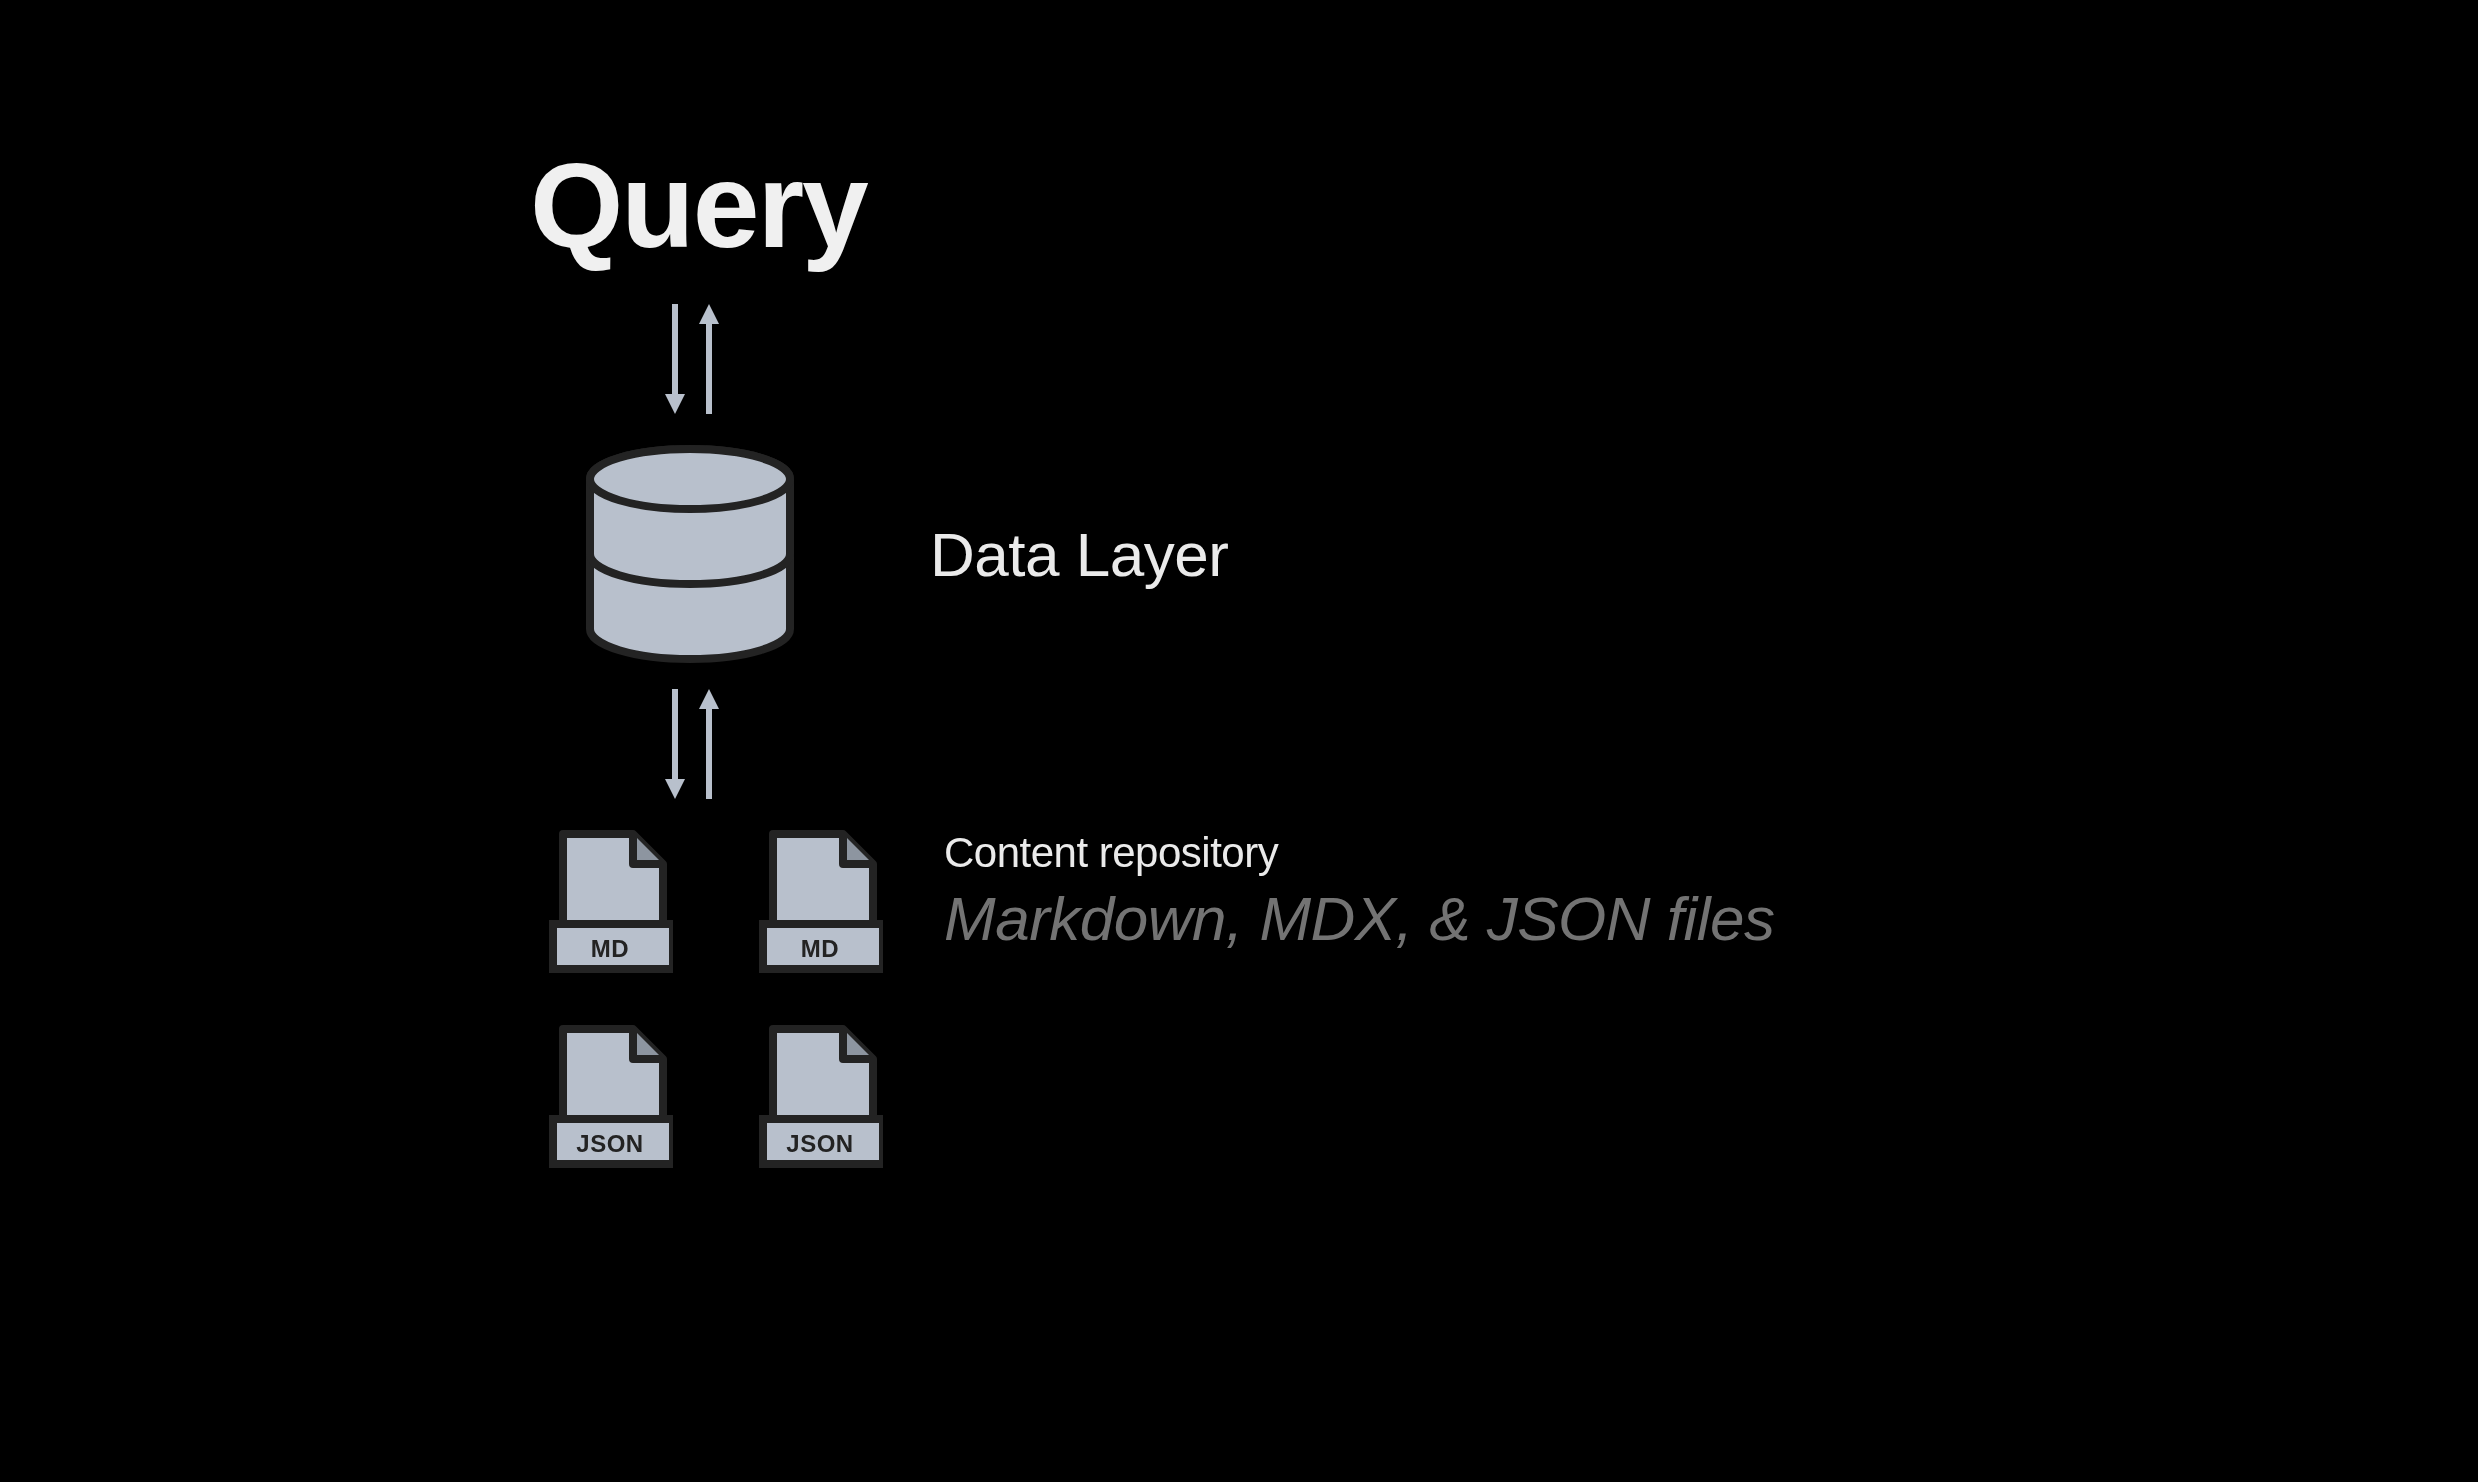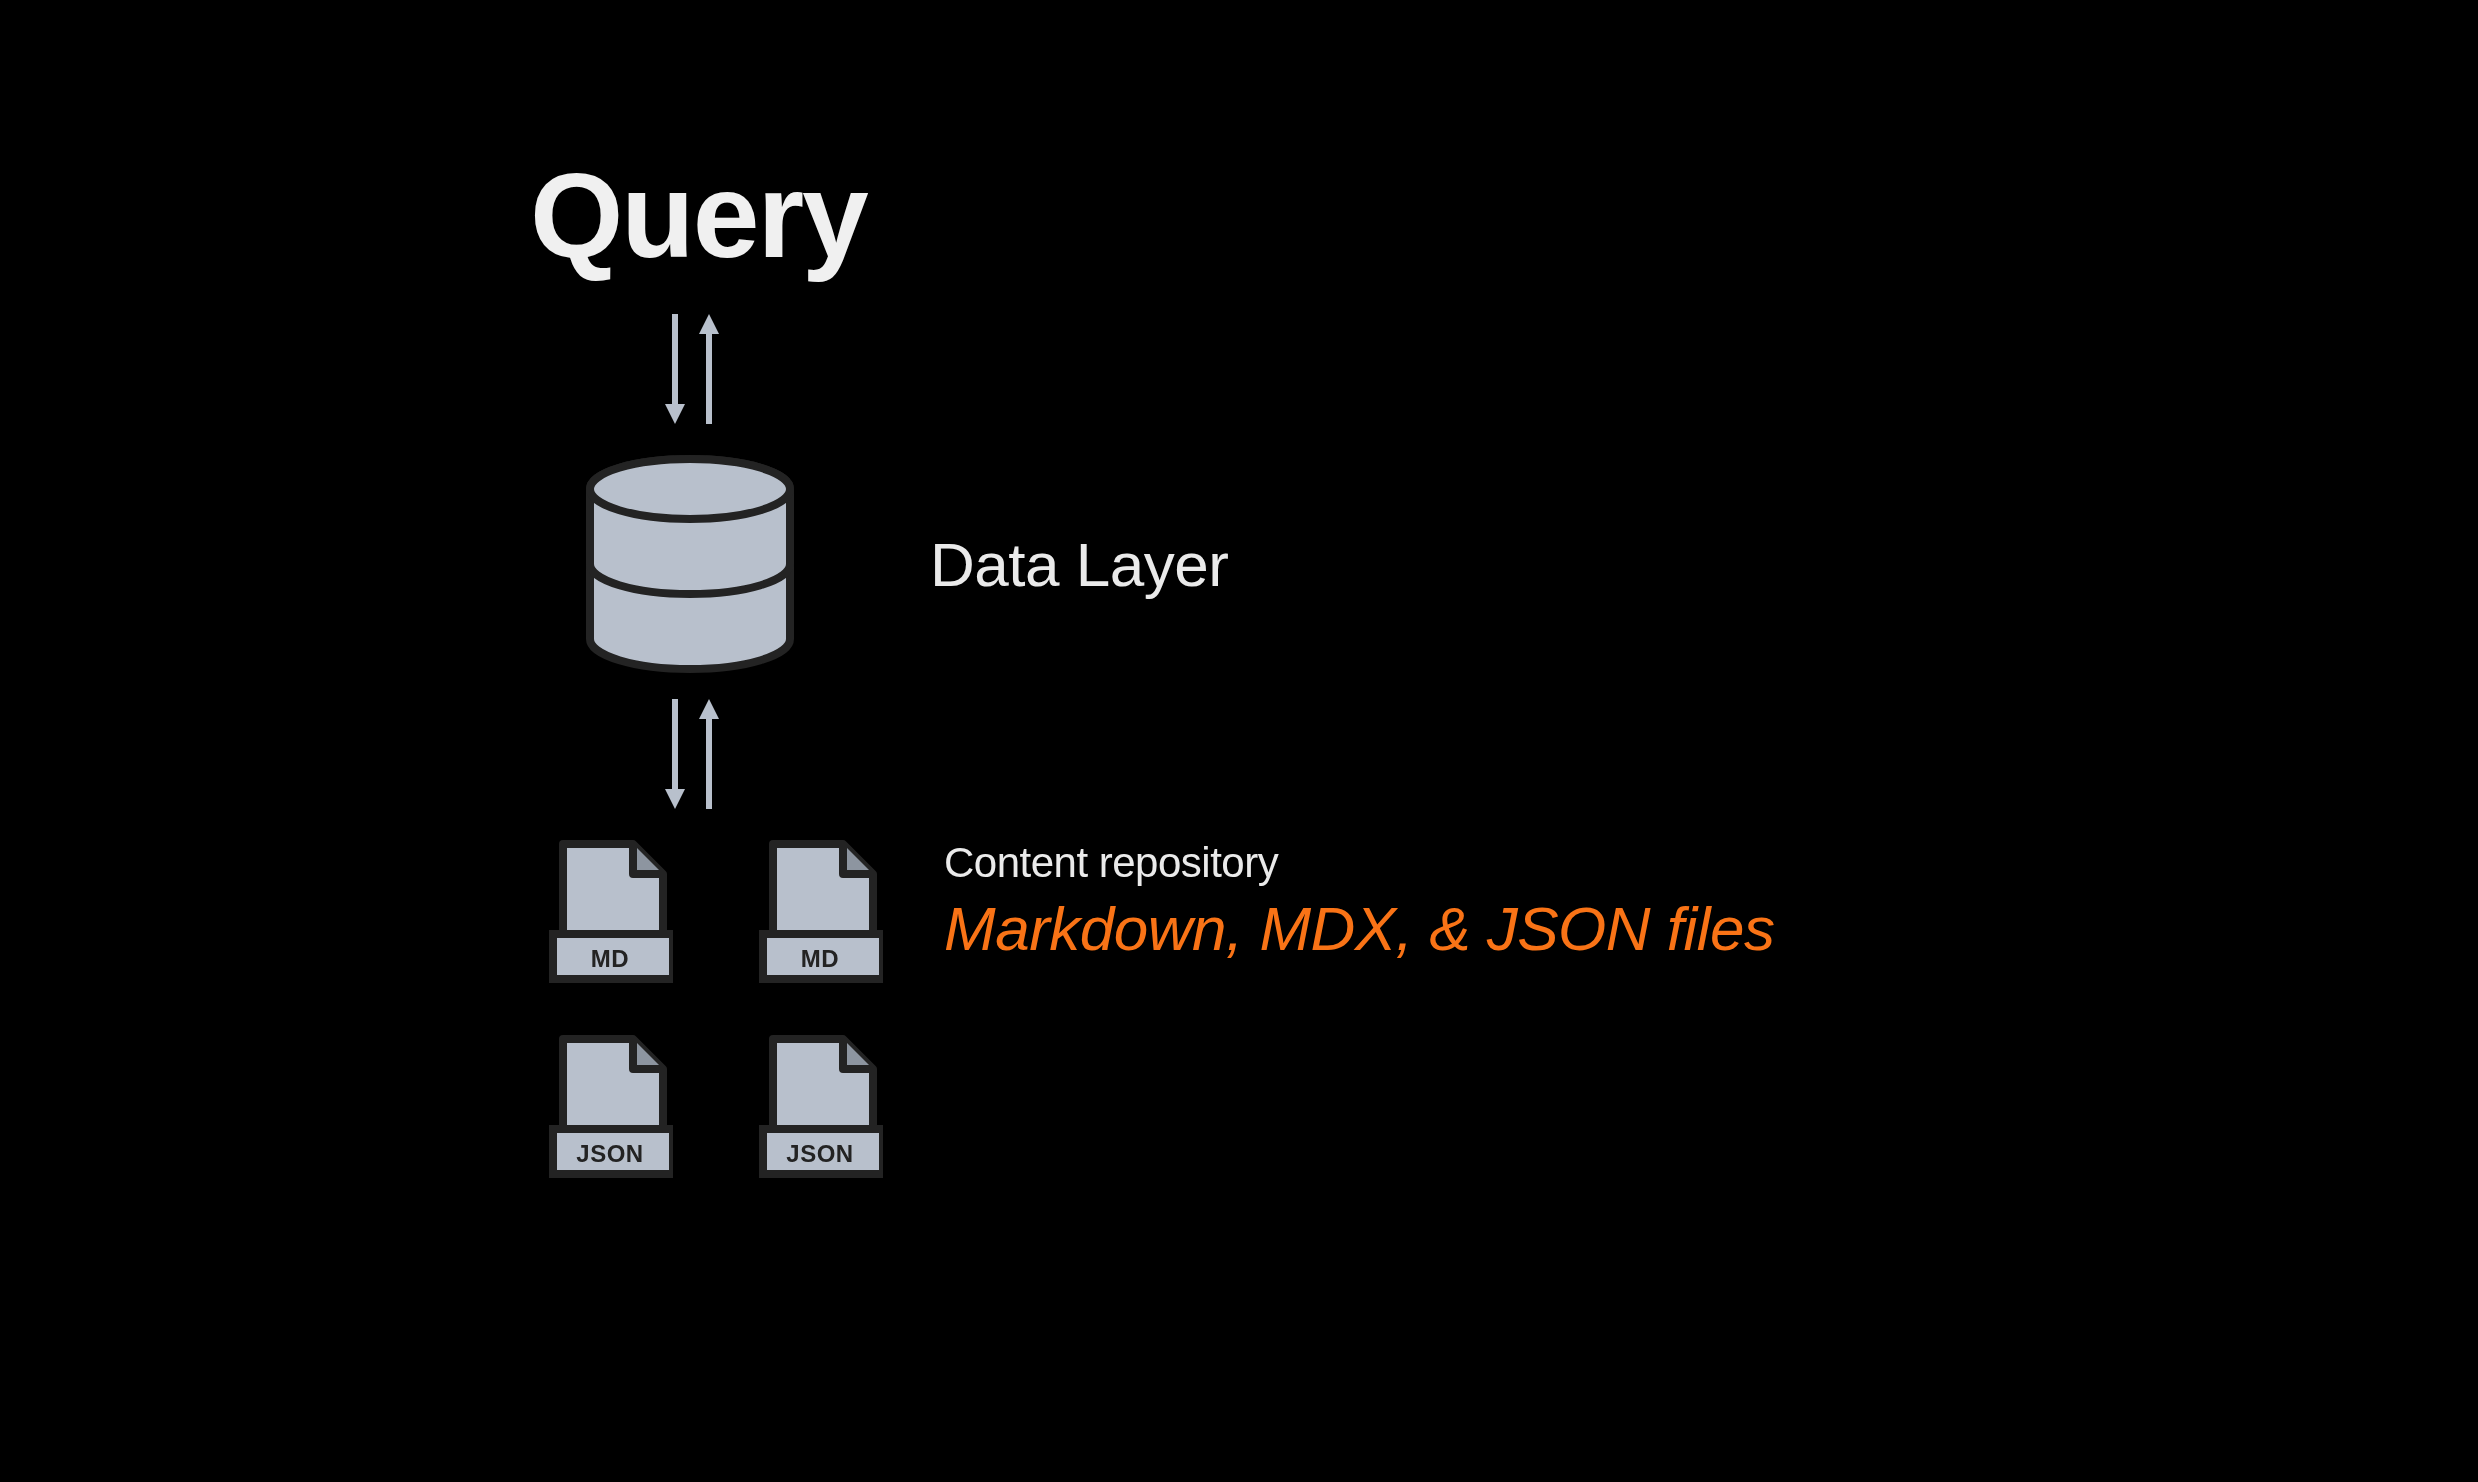--- a/index.html
+++ b/index.html
@@ -14,21 +14,21 @@
       height: 1482px;
       font-family: -apple-system, BlinkMacSystemFont, "Segoe UI", Helvetica, Arial, sans-serif;
       color: #e8e8e8;
       position: relative;
       overflow: hidden;
     }
     
     .diagram-container {
       position: absolute;
       left: 540px;
-      top: 146px;
+      top: 136px;
       width: 1500px;
     }
     
     .query-label {
       font-size: 120px;
       font-weight: 600;
       letter-spacing: -2px;
       color: #f0f0f0;
       margin-left: -10px;
     }
@@ -107,21 +107,21 @@
       font-size: 42px;
       font-weight: 400;
       color: #eaeaea;
       letter-spacing: -0.5px;
     }
     
     .content-subtitle {
       font-size: 62px;
       font-weight: 400;
       font-style: italic;
-      color: #f97316;
+      color: #737373;
       letter-spacing: -0.5px;
       margin-top: 6px;
     }
     
     .file-label {
       font-family: -apple-system, BlinkMacSystemFont, sans-serif;
       font-size: 24px;
       font-weight: 700;
       fill: #232323;
       letter-spacing: 0.5px;

